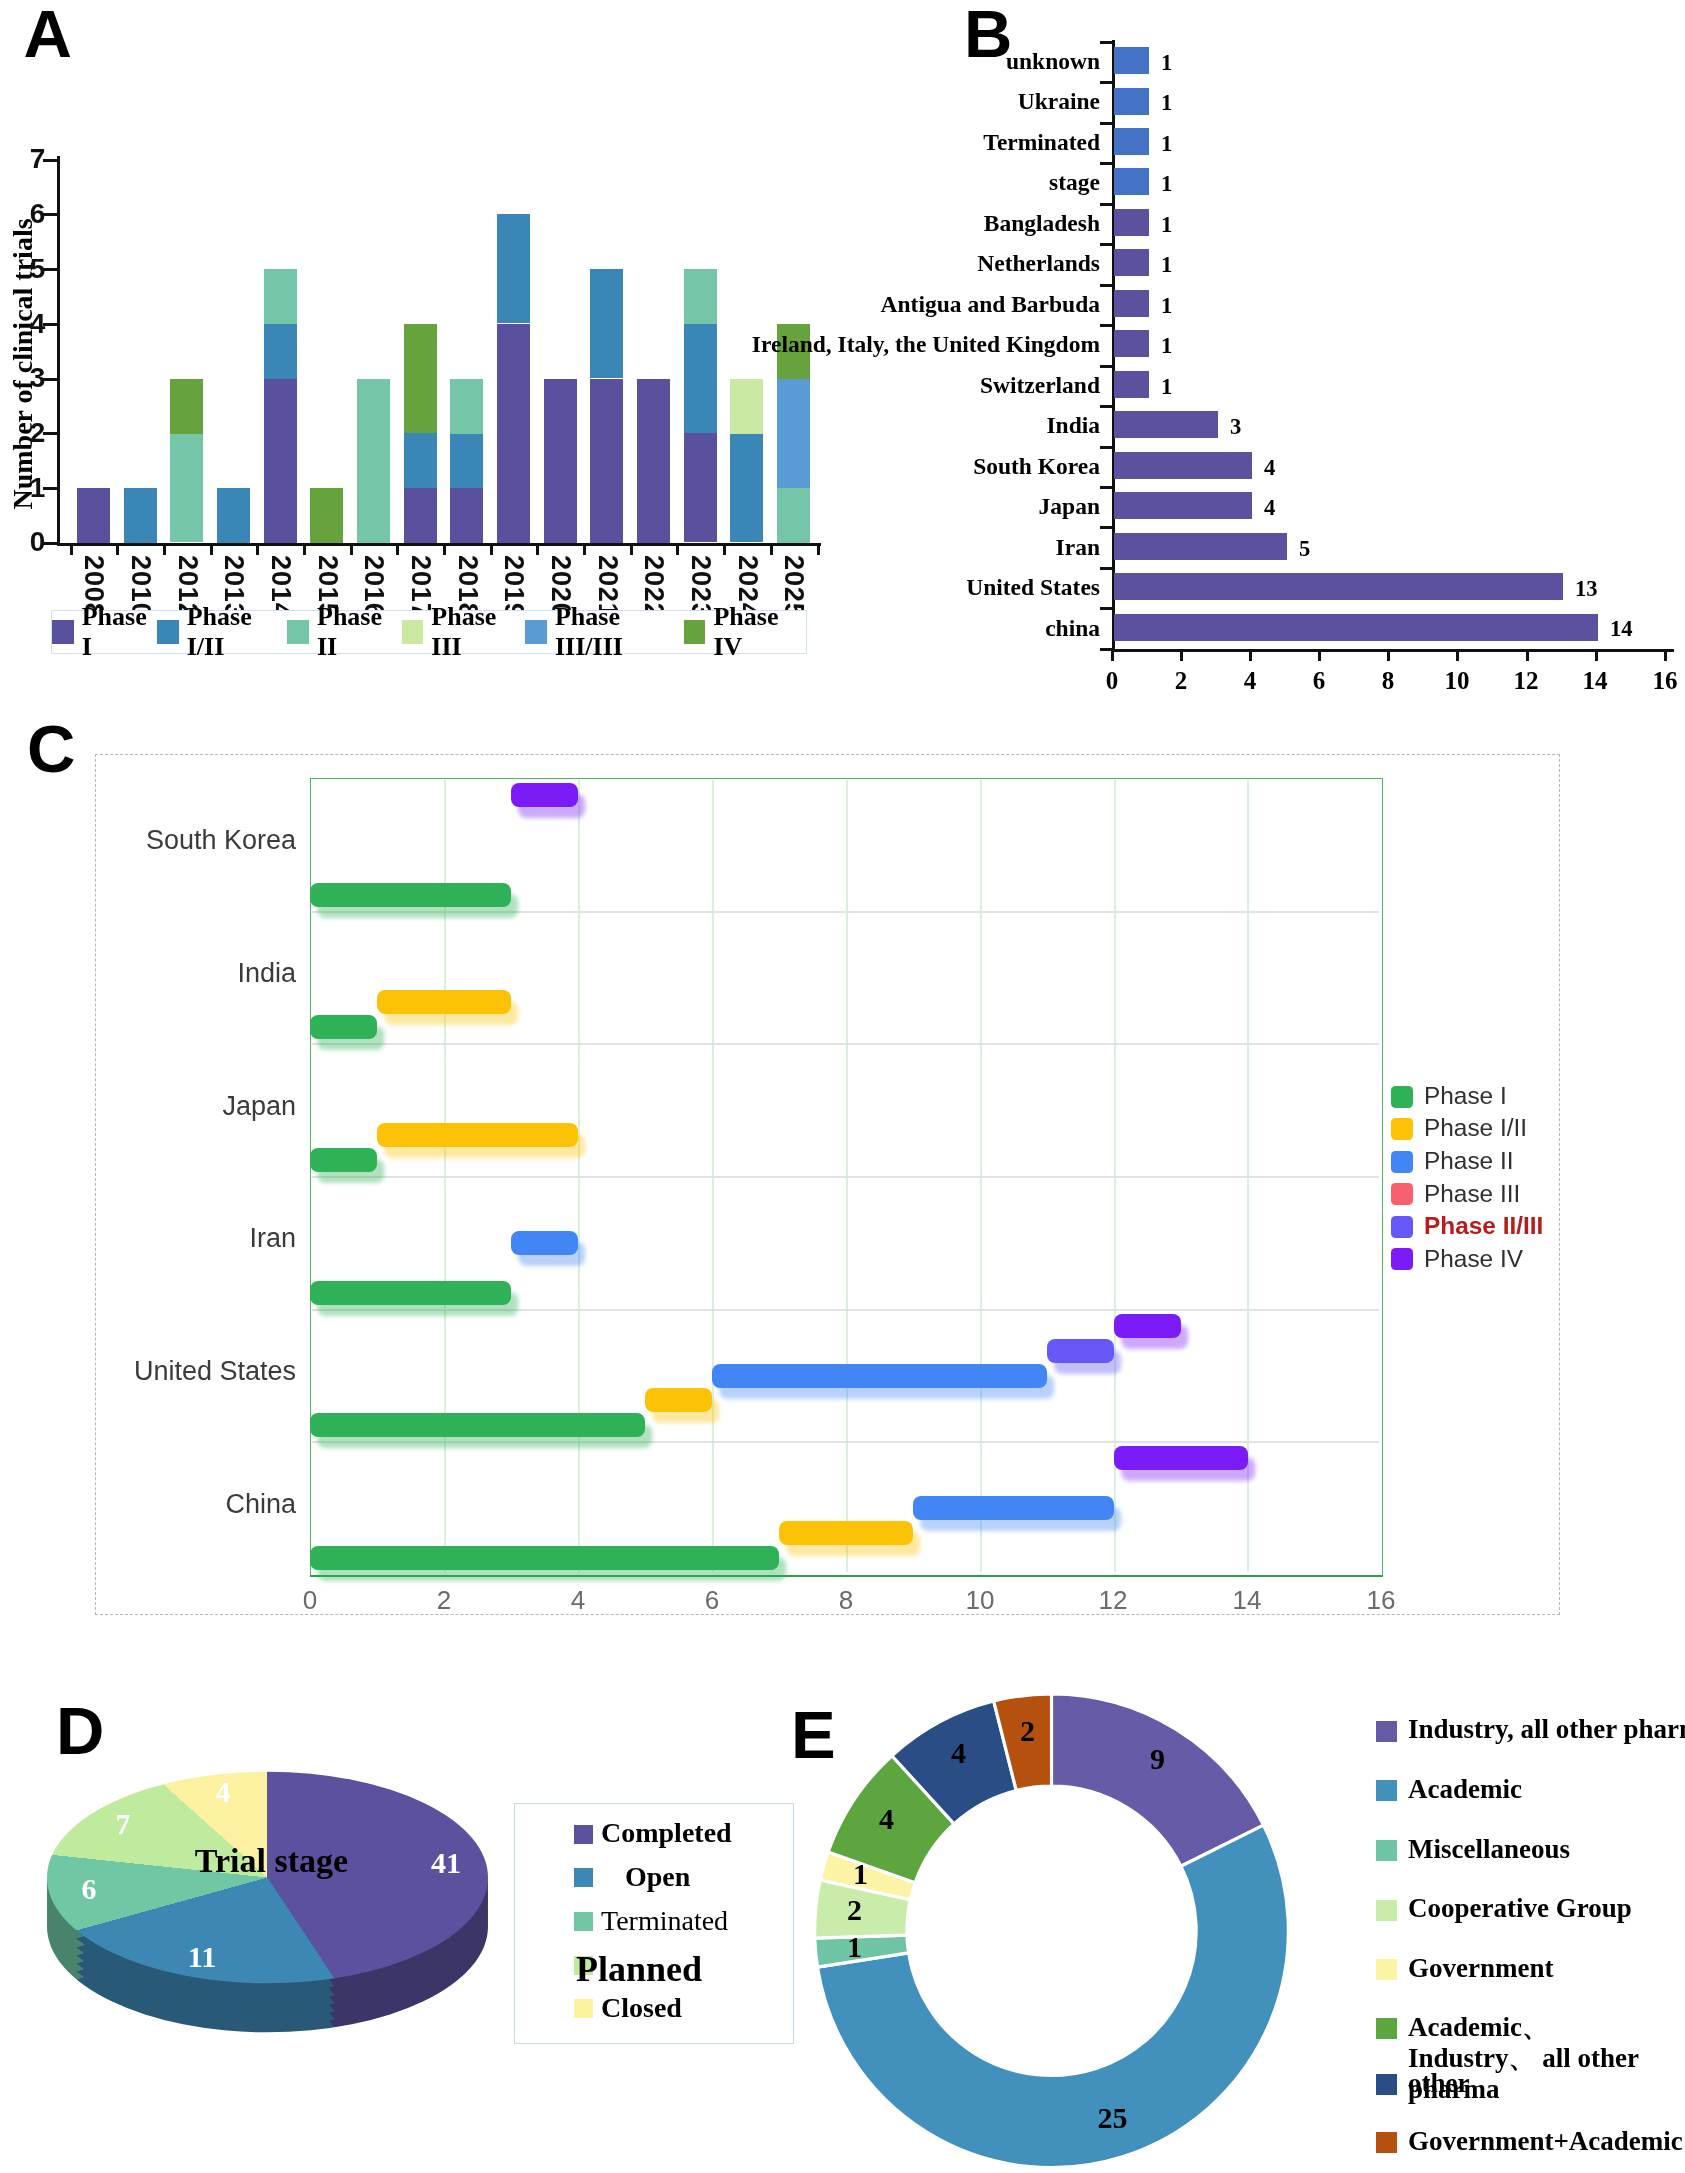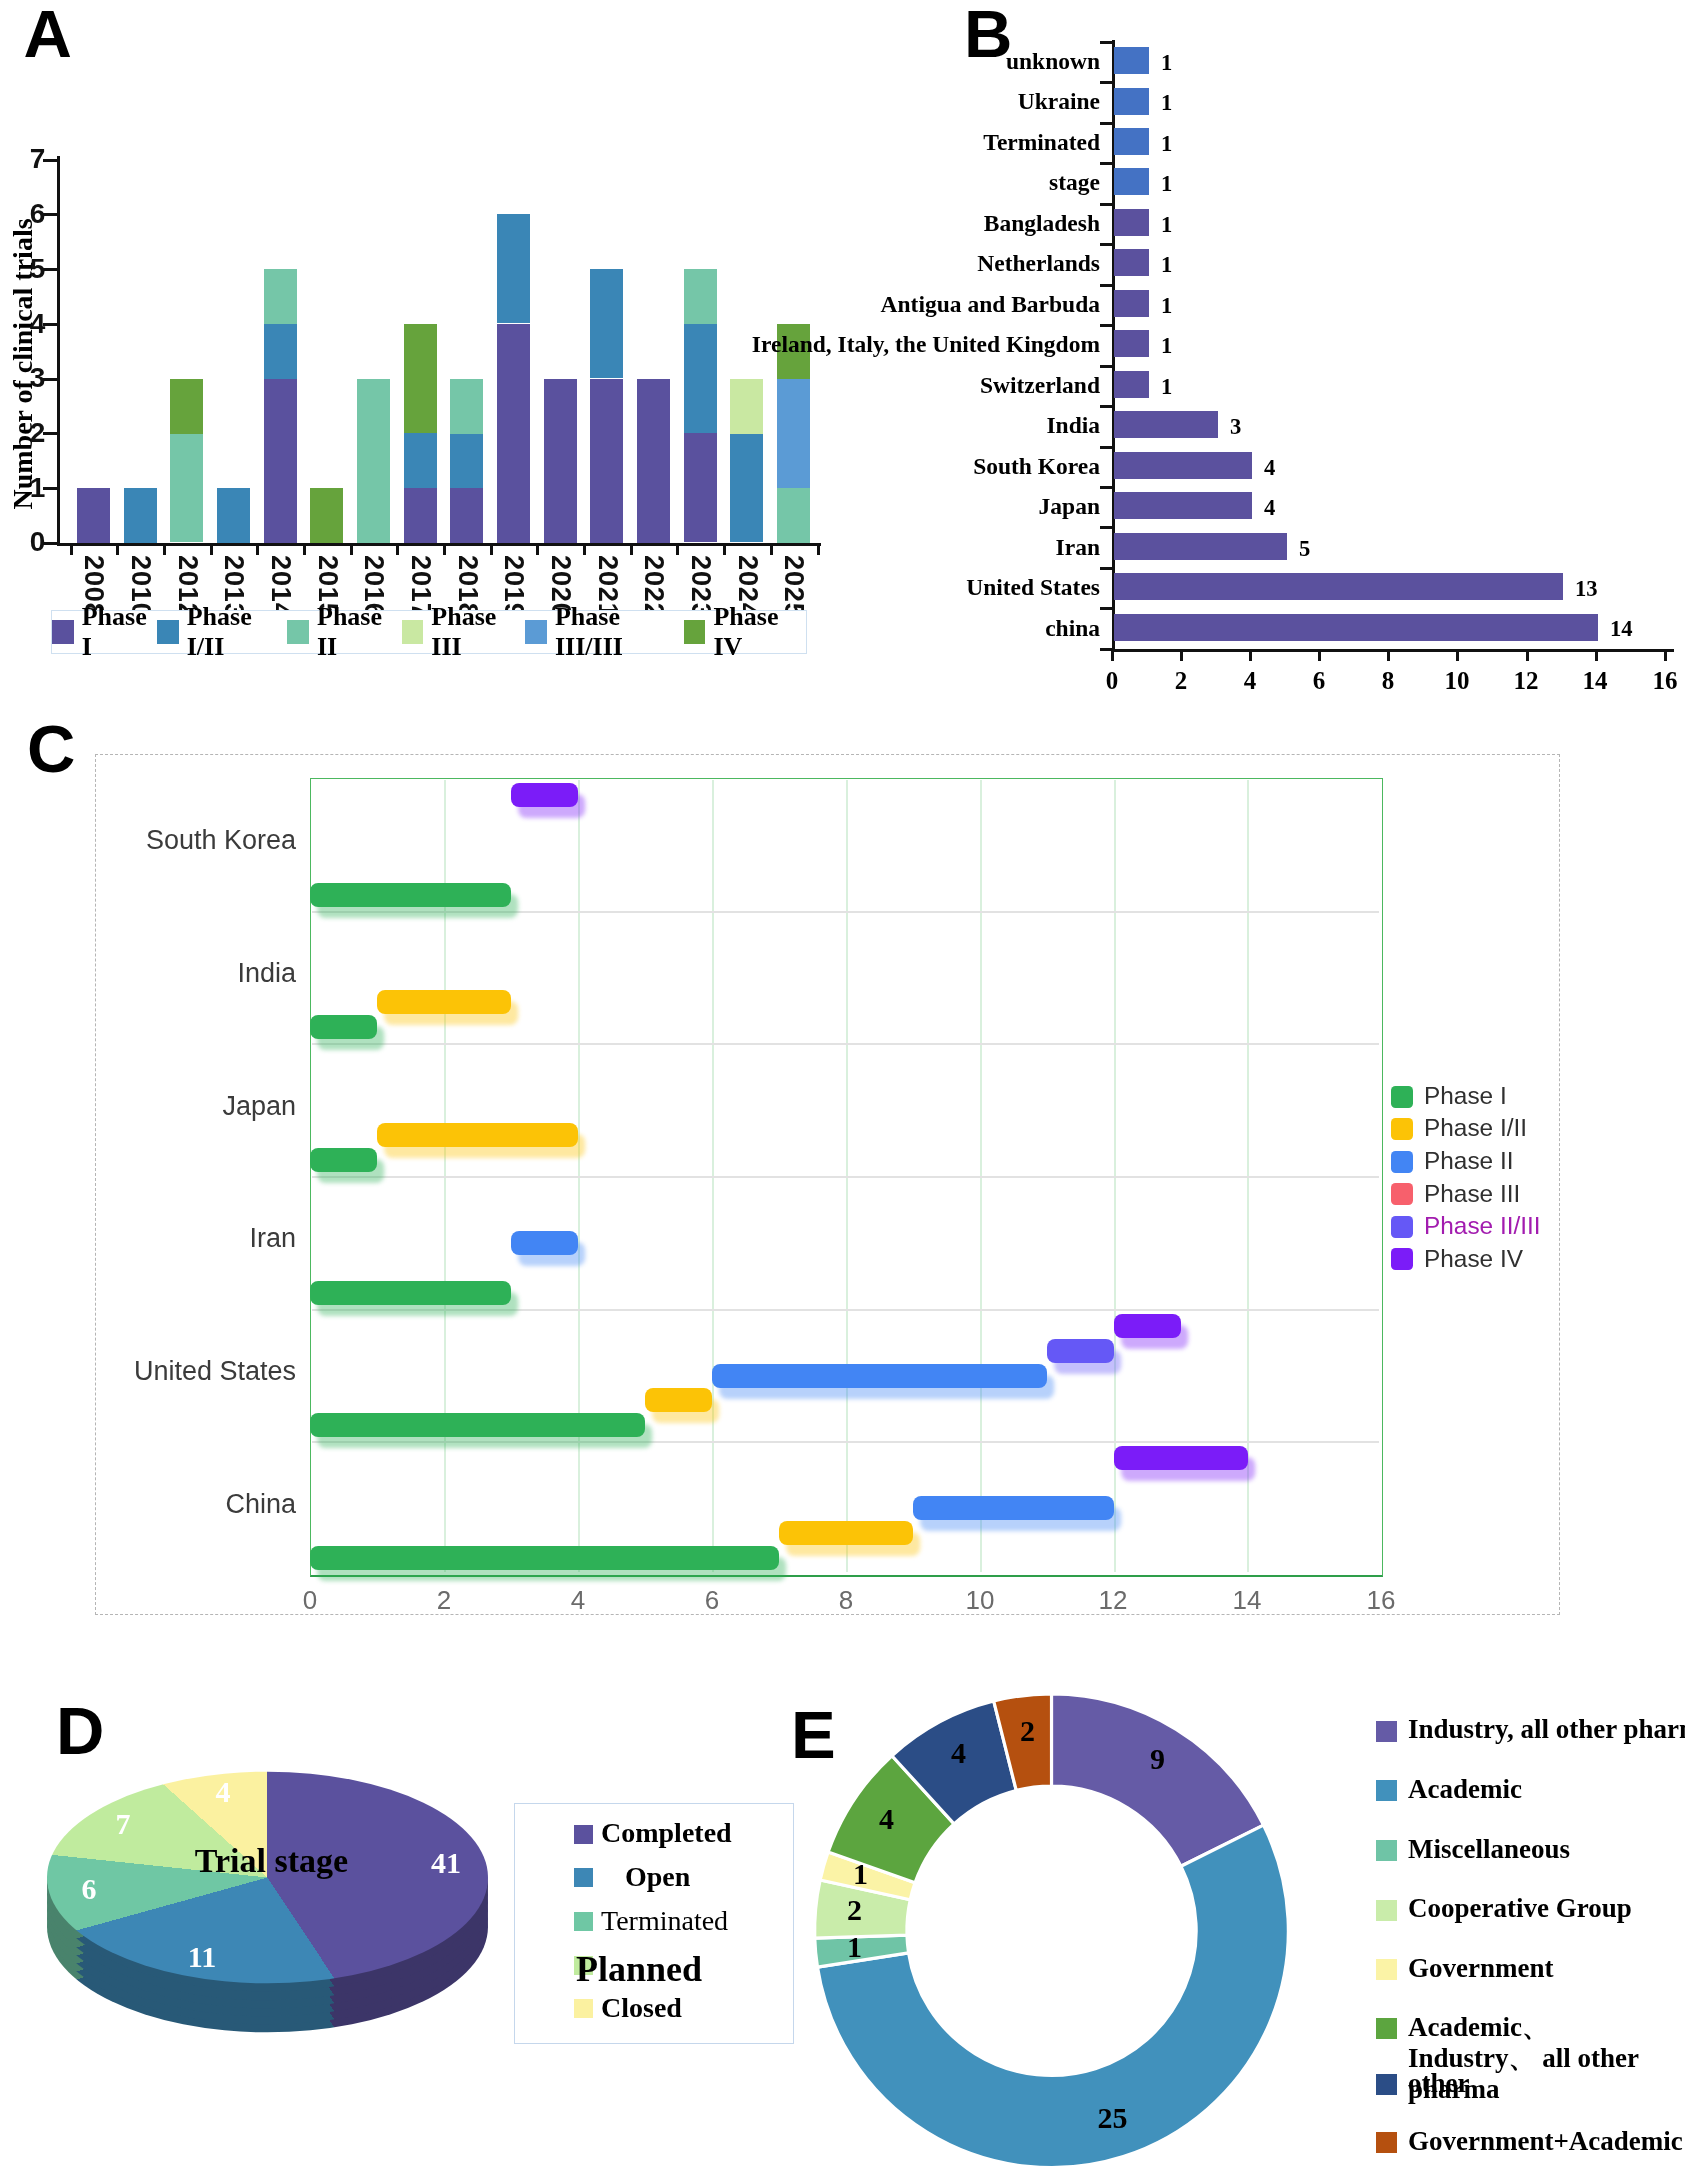--- a/index.html
+++ b/index.html
@@ -278,21 +278,21 @@
       <div class="abs sans" style="left: 1354px; top: 1585px; width: 54px; text-align: center; font-size: 26px; color: rgb(107, 107, 107);">16</div>
       <div class="abs" style="left: 1391px; top: 1086px; width: 22px; height: 22px; border-radius: 4.5px; background: rgb(46, 177, 87);"></div>
       <div class="abs sans" style="left: 1424px; top: 1082px; font-size: 24.4px; color: rgb(48, 48, 48); white-space: nowrap;">Phase I</div>
       <div class="abs" style="left: 1391px; top: 1118px; width: 22px; height: 22px; border-radius: 4.5px; background: rgb(252, 195, 6);"></div>
       <div class="abs sans" style="left: 1424px; top: 1114px; font-size: 24.4px; color: rgb(48, 48, 48); white-space: nowrap;">Phase I/II</div>
       <div class="abs" style="left: 1391px; top: 1151px; width: 22px; height: 22px; border-radius: 4.5px; background: rgb(66, 133, 244);"></div>
       <div class="abs sans" style="left: 1424px; top: 1147px; font-size: 24.4px; color: rgb(48, 48, 48); white-space: nowrap;">Phase II</div>
       <div class="abs" style="left: 1391px; top: 1183px; width: 22px; height: 22px; border-radius: 4.5px; background: rgb(247, 96, 108);"></div>
       <div class="abs sans" style="left: 1424px; top: 1180px; font-size: 24.4px; color: rgb(48, 48, 48); white-space: nowrap;">Phase III</div>
       <div class="abs" style="left: 1391px; top: 1216px; width: 22px; height: 22px; border-radius: 4.5px; background: rgb(101, 88, 246);"></div>
-      <div class="abs sans" style="left: 1424px; top: 1212px; font-size: 24.4px; color: #a21caf; white-space: nowrap;">Phase II/III</div>
+      <div class="abs sans" style="left: 1424px; top: 1212px; font-size: 24.4px; color: #b91c1c; white-space: nowrap; font-weight: bold;">Phase II/III</div>
       <div class="abs" style="left: 1391px; top: 1248px; width: 22px; height: 22px; border-radius: 4.5px; background: rgb(123, 28, 248);"></div>
       <div class="abs sans" style="left: 1424px; top: 1245px; font-size: 24.4px; color: rgb(48, 48, 48); white-space: nowrap;">Phase IV</div>
     </div>
   <div class="abs" id="panelD" style="left:0;top:0;width:100%;height:100%;">
       <div class="abs pie-layer" style="left: 47px; top: 1706px; width: 441px; height: 441px; background: conic-gradient(rgb(91, 81, 158) 0deg, rgb(91, 81, 158) 162.353deg, rgb(61, 135, 181) 162.353deg, rgb(61, 135, 181) 240deg, rgb(111, 199, 164) 240deg, rgb(111, 199, 164) 282.353deg, rgb(192, 235, 158) 282.353deg, rgb(192, 235, 158) 331.765deg, rgb(251, 241, 160) 331.765deg, rgb(251, 241, 160) 360deg); transform: scaleY(0.48); filter: brightness(0.66);"></div>
       <div class="abs pie-layer" style="left: 47px; top: 1698px; width: 441px; height: 441px; background: conic-gradient(rgb(91, 81, 158) 0deg, rgb(91, 81, 158) 162.353deg, rgb(61, 135, 181) 162.353deg, rgb(61, 135, 181) 240deg, rgb(111, 199, 164) 240deg, rgb(111, 199, 164) 282.353deg, rgb(192, 235, 158) 282.353deg, rgb(192, 235, 158) 331.765deg, rgb(251, 241, 160) 331.765deg, rgb(251, 241, 160) 360deg); transform: scaleY(0.48); filter: brightness(0.66);"></div>
       <div class="abs pie-layer" style="left: 47px; top: 1690px; width: 441px; height: 441px; background: conic-gradient(rgb(91, 81, 158) 0deg, rgb(91, 81, 158) 162.353deg, rgb(61, 135, 181) 162.353deg, rgb(61, 135, 181) 240deg, rgb(111, 199, 164) 240deg, rgb(111, 199, 164) 282.353deg, rgb(192, 235, 158) 282.353deg, rgb(192, 235, 158) 331.765deg, rgb(251, 241, 160) 331.765deg, rgb(251, 241, 160) 360deg); transform: scaleY(0.48); filter: brightness(0.66);"></div>
       <div class="abs pie-layer" style="left: 47px; top: 1682px; width: 441px; height: 441px; background: conic-gradient(rgb(91, 81, 158) 0deg, rgb(91, 81, 158) 162.353deg, rgb(61, 135, 181) 162.353deg, rgb(61, 135, 181) 240deg, rgb(111, 199, 164) 240deg, rgb(111, 199, 164) 282.353deg, rgb(192, 235, 158) 282.353deg, rgb(192, 235, 158) 331.765deg, rgb(251, 241, 160) 331.765deg, rgb(251, 241, 160) 360deg); transform: scaleY(0.48); filter: brightness(0.66);"></div>
       <div class="abs pie-layer" style="left: 47px; top: 1674px; width: 441px; height: 441px; background: conic-gradient(rgb(91, 81, 158) 0deg, rgb(91, 81, 158) 162.353deg, rgb(61, 135, 181) 162.353deg, rgb(61, 135, 181) 240deg, rgb(111, 199, 164) 240deg, rgb(111, 199, 164) 282.353deg, rgb(192, 235, 158) 282.353deg, rgb(192, 235, 158) 331.765deg, rgb(251, 241, 160) 331.765deg, rgb(251, 241, 160) 360deg); transform: scaleY(0.48); filter: brightness(0.66);"></div>
       <div class="abs pie-layer" style="left: 47px; top: 1665px; width: 441px; height: 441px; background: conic-gradient(rgb(91, 81, 158) 0deg, rgb(91, 81, 158) 162.353deg, rgb(61, 135, 181) 162.353deg, rgb(61, 135, 181) 240deg, rgb(111, 199, 164) 240deg, rgb(111, 199, 164) 282.353deg, rgb(192, 235, 158) 282.353deg, rgb(192, 235, 158) 331.765deg, rgb(251, 241, 160) 331.765deg, rgb(251, 241, 160) 360deg); transform: scaleY(0.48); filter: brightness(0.66);"></div>

